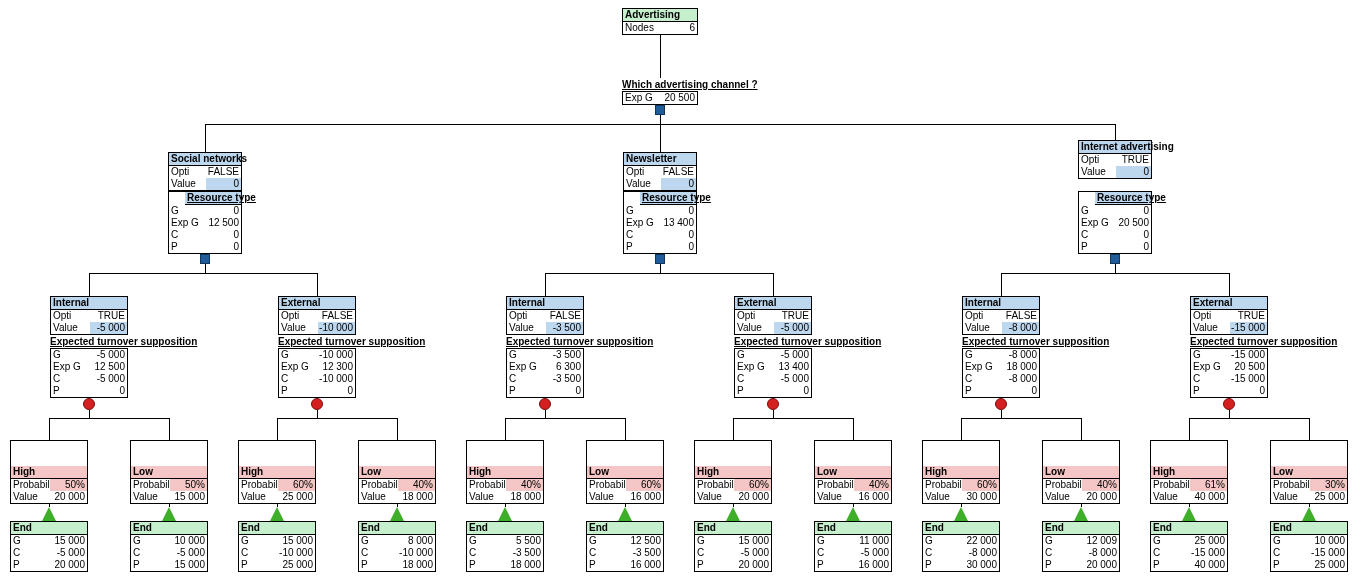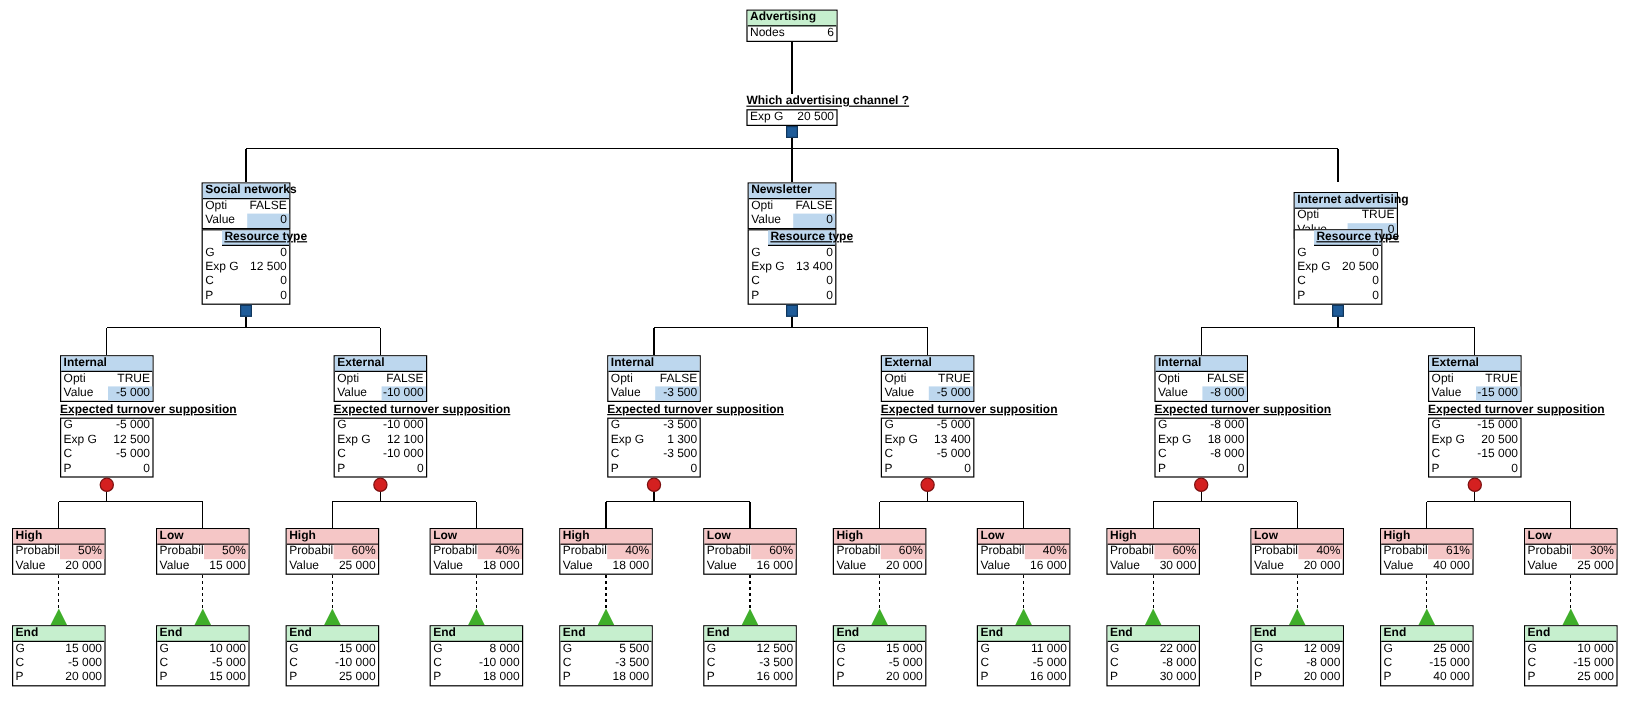--- a/index.html
+++ b/index.html
@@ -9,21 +9,21 @@
     font-family:"Liberation Sans", sans-serif; font-size:10px; color:#000;
   }
   svg.wires { position:absolute; left:0; top:0; pointer-events:none; }
   .node { position:absolute; box-sizing:border-box; border:1px solid #000; background:#fff; }
   .hdr {
     box-sizing:border-box; height:13px; line-height:12px; padding:0 2px;
     font-weight:bold; border-bottom:1px solid #000; white-space:nowrap; overflow:visible;
   }
   .hdr.green { background:var(--green,#c6efce); }
   .hdr.blue  { background:var(--blue,#bdd7ee); }
-  .hdr.pink  { background:var(--pink,#f5c6c6); }
+  .hdr.pink  { background:var(--pink,#f5c6c6);margin-top:25px; }
   .u { text-decoration:underline;margin-left:16px; }
   .row { display:flex; justify-content:space-between; height:12px; line-height:12px; }
   .lbl { padding-left:2px; white-space:nowrap; overflow:hidden; }
   .val { flex:0 0 46%; text-align:right; padding-right:2px; white-space:nowrap; }
   .val.hl-b { background:var(--blue,#bdd7ee); }
   .val.hl-p { background:var(--pink,#f5c6c6); }
   .title {
     position:absolute; height:13px; line-height:13px; font-weight:bold;
     text-decoration:underline; white-space:nowrap;
   }
@@ -138,21 +138,21 @@
       <span class="lbl">C</span>
       <span class="val">0</span>
     </div>
   <div class="row">
       <span class="lbl">P</span>
       <span class="val">0</span>
     </div>
 </div>
 <div class="sq" style="left:655px;top:254px"></div>
 
-<div class="node" style="left:1078px;top:160px;width:87px">
+<div class="node" style="left:1078px;top:140px;width:74px">
   <div class="hdr blue">Internet advertising</div>
   <div class="row">
     <span class="lbl">Opti</span>
     <span class="val">TRUE</span>
   </div>
   <div class="row">
     <span class="lbl">Value</span>
     <span class="val hl-b">0</span>
   </div>
 </div>
@@ -221,21 +221,21 @@
   </div>
 </div>
 <div class="title" style="left:278px;top:335px">Expected turnover supposition</div>
 <div class="node" style="left:278px;top:348px;width:78px">
   <div class="row">
       <span class="lbl">G</span>
       <span class="val">-10 000</span>
     </div>
   <div class="row">
       <span class="lbl">Exp G</span>
-      <span class="val">12 100</span>
+      <span class="val">12 300</span>
     </div>
   <div class="row">
       <span class="lbl">C</span>
       <span class="val">-10 000</span>
     </div>
   <div class="row">
       <span class="lbl">P</span>
       <span class="val">0</span>
     </div>
 </div>
@@ -253,21 +253,21 @@
   </div>
 </div>
 <div class="title" style="left:506px;top:335px">Expected turnover supposition</div>
 <div class="node" style="left:506px;top:348px;width:78px">
   <div class="row">
       <span class="lbl">G</span>
       <span class="val">-3 500</span>
     </div>
   <div class="row">
       <span class="lbl">Exp G</span>
-      <span class="val">1 300</span>
+      <span class="val">6 300</span>
     </div>
   <div class="row">
       <span class="lbl">C</span>
       <span class="val">-3 500</span>
     </div>
   <div class="row">
       <span class="lbl">P</span>
       <span class="val">0</span>
     </div>
 </div>

